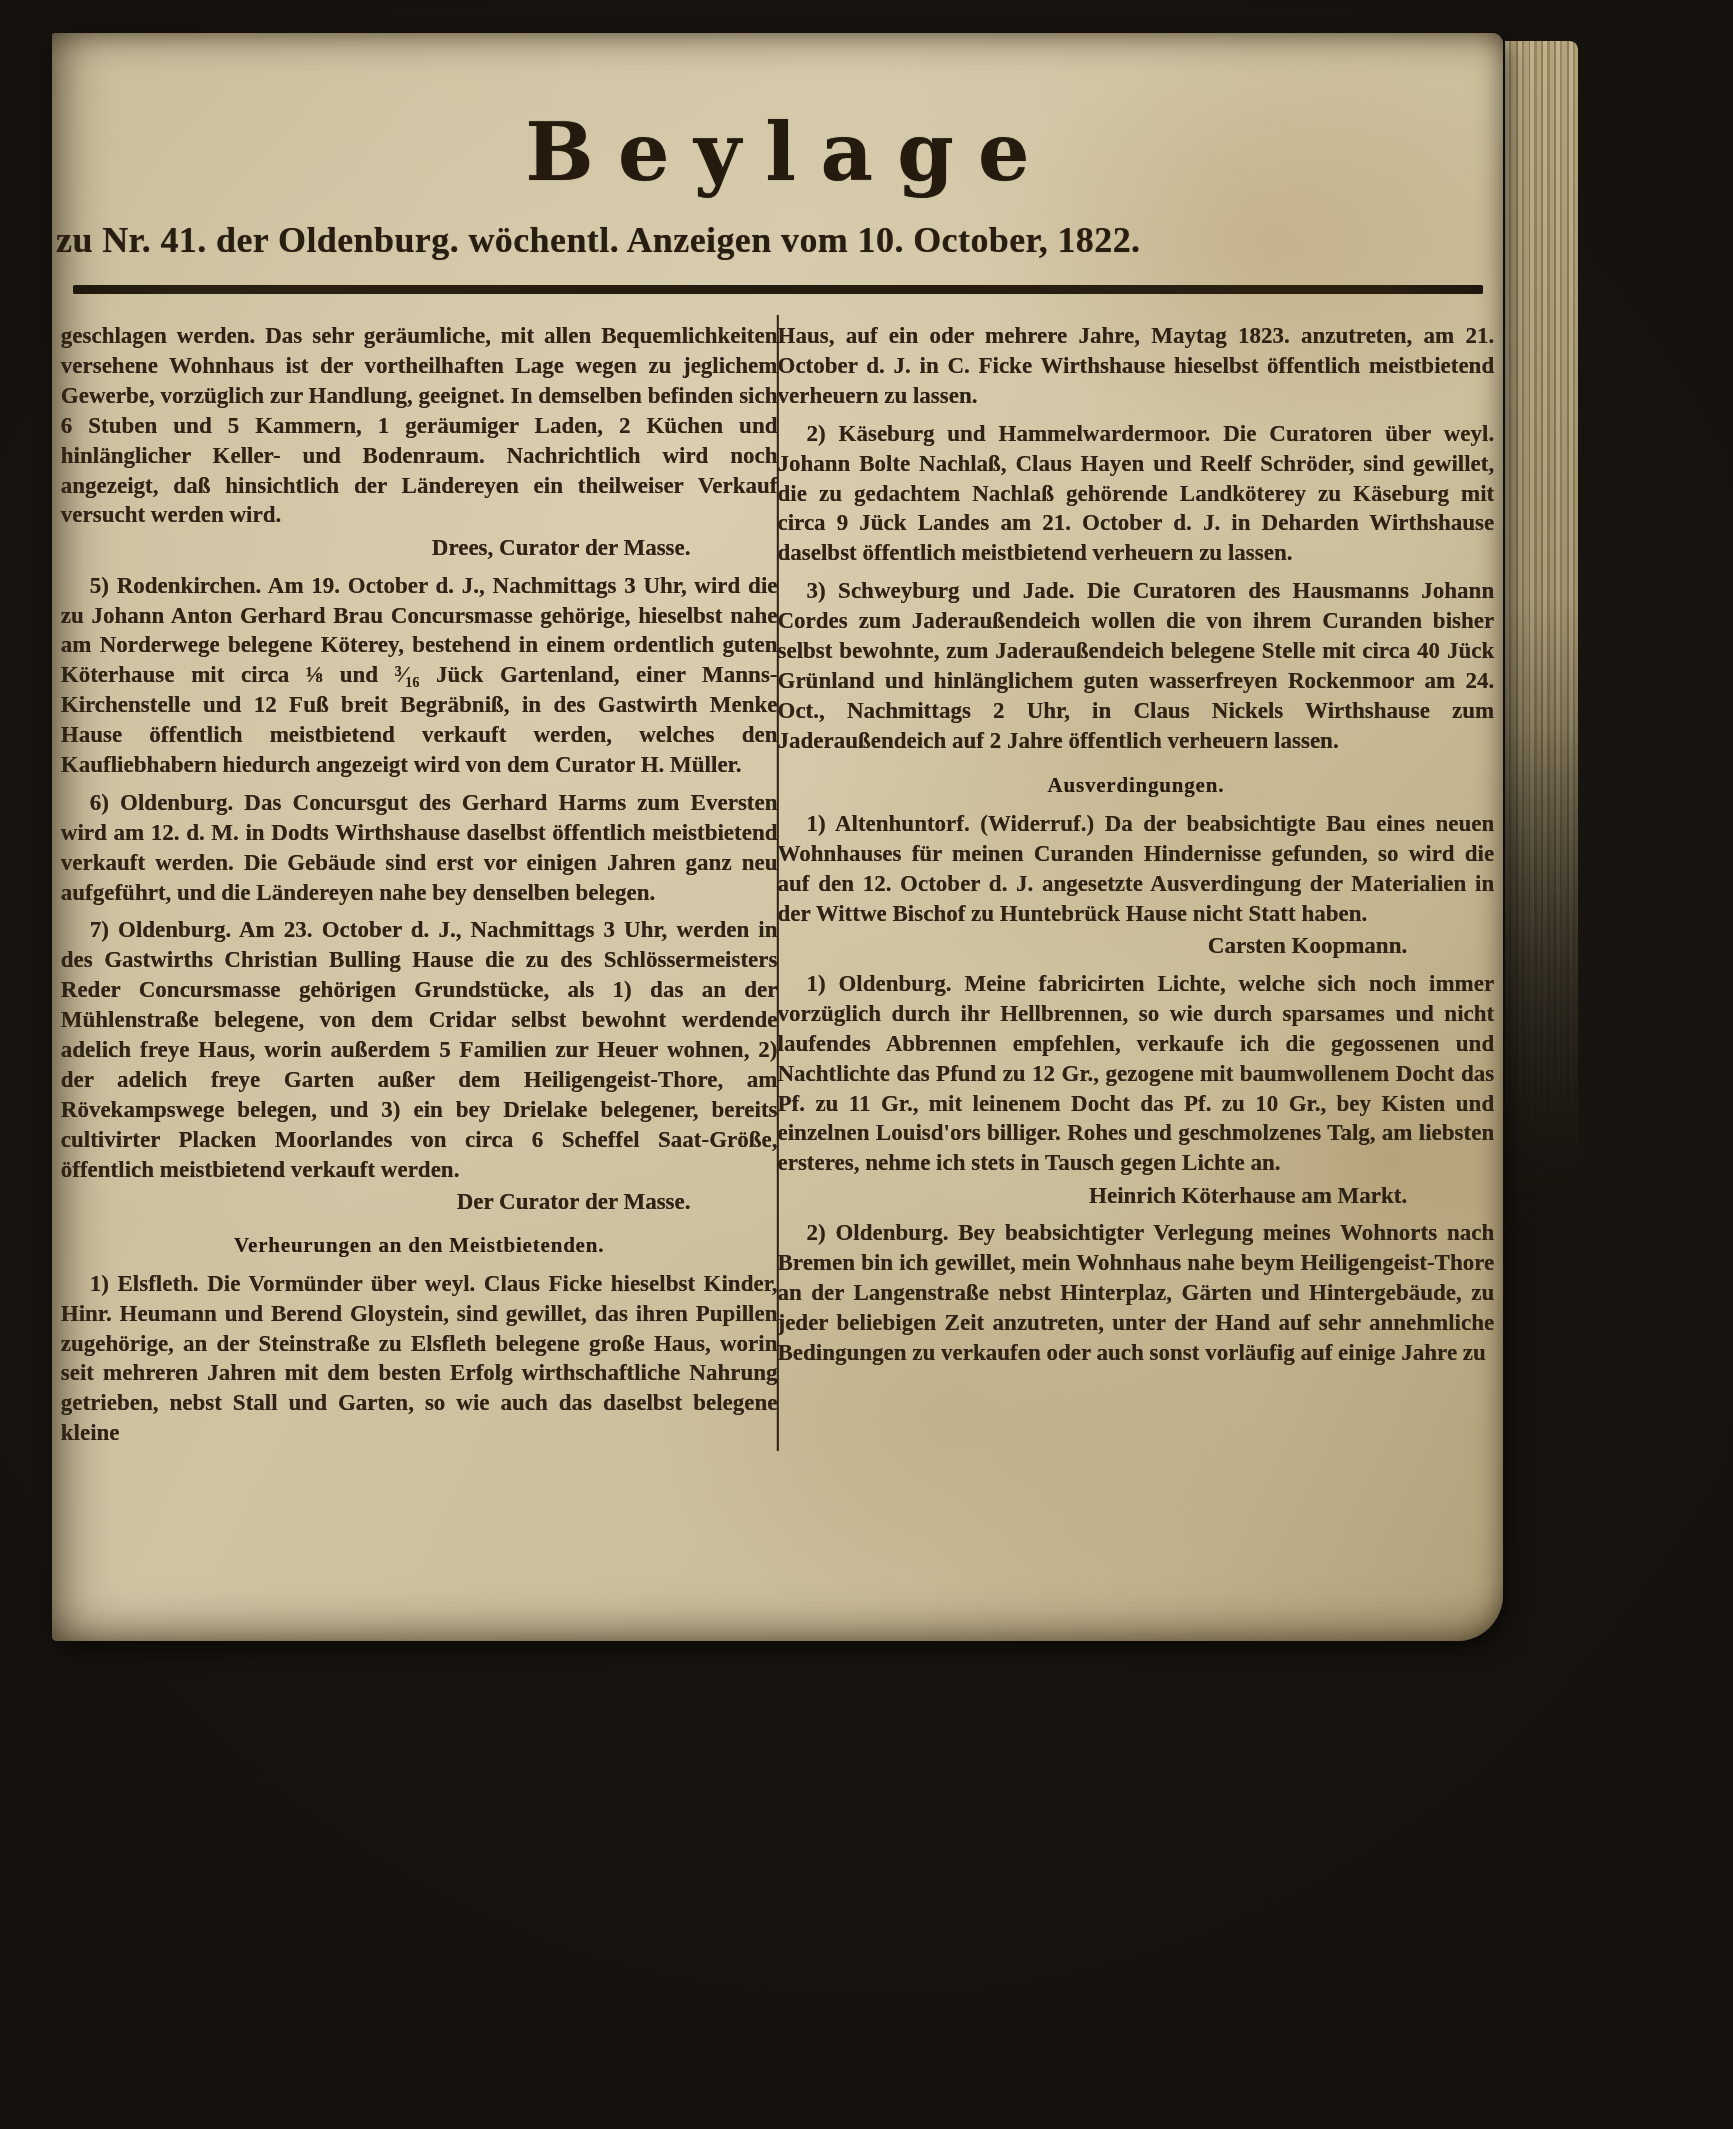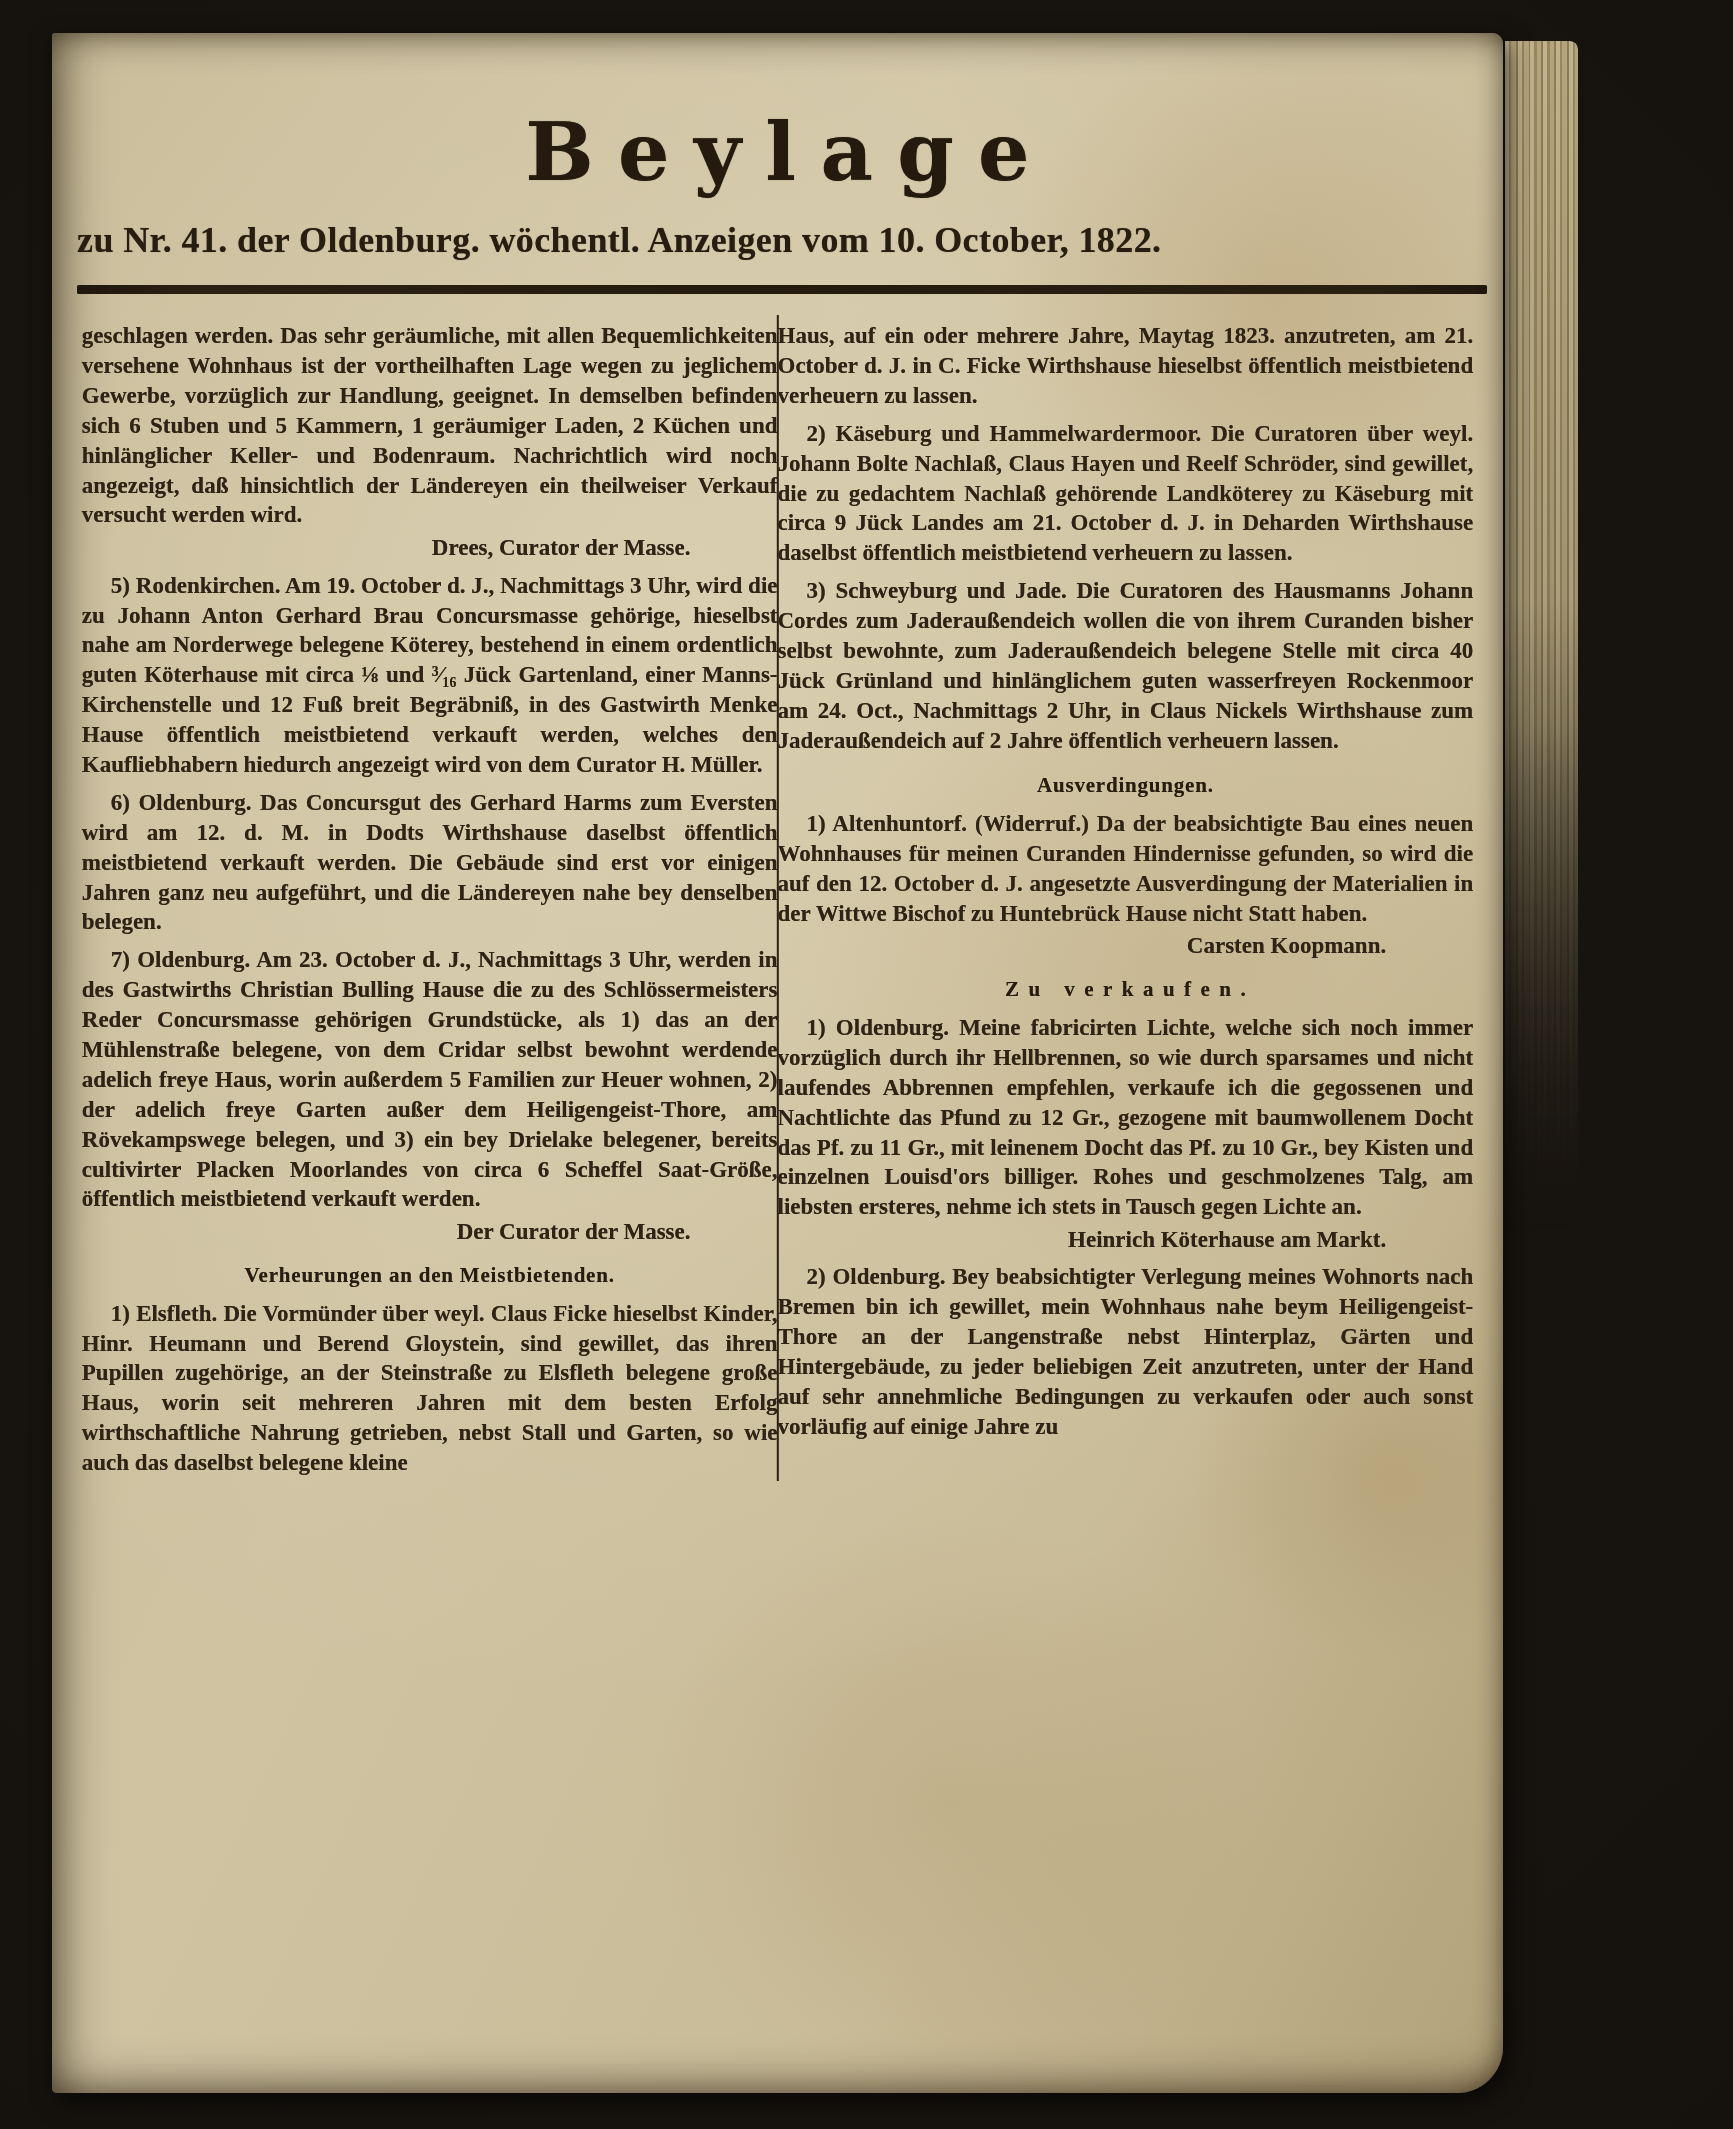--- a/index.html
+++ b/index.html
@@ -31,22 +31,22 @@
       linear-gradient(180deg, rgba(20,17,13,0) 0%, rgba(20,17,13,0.15) 55%, rgba(20,17,13,0.9) 92%),
       repeating-linear-gradient(90deg,
         #c0b28c 0 4px, #97875f 4px 6.4px, #b4a47c 6.4px 11px, #8d7d57 11px 12.7px);
     -webkit-mask-image:linear-gradient(180deg,#000 45%,transparent 96%);
     mask-image:linear-gradient(180deg,#000 45%,transparent 96%);
     border-radius:0 8px 14.3px 0;
   }
   .page{
     position:absolute;
     left:52px; top:33px;
-    width:1451px; height:2060px;
-    padding:0 25px;
+    width:1451px; height:1608px;
+    padding:0 4px;
     overflow:hidden;
     color:var(--ink,#2e2315);
     background:
       radial-gradient(120% 90% at 40% 28%, rgba(255,250,228,0.22), transparent 60%),
       radial-gradient(26% 18% at 84% 13%, rgba(146,100,42,0.20), transparent 72%),
       radial-gradient(34% 22% at 76% 45%, rgba(140,96,40,0.13), transparent 70%),
       radial-gradient(30% 20% at 62% 86%, rgba(128,88,38,0.12), transparent 70%),
       radial-gradient(18% 12% at 92% 70%, rgba(140,96,40,0.16), transparent 75%),
       linear-gradient(115deg, #c6b996 0%, #cfc3a2 38%, #c9bc98 72%, #b2a179 100%);
     box-shadow:
@@ -165,21 +165,20 @@
           <div class="heading">Verheurungen an den Meistbietenden.</div>
           <p class="para">1) Elsfleth. Die Vormünder über weyl. Claus Ficke hieselbst Kinder, Hinr. Heumann und Berend Gloystein, sind gewillet, das ihren Pupillen zugehörige, an der Steinstraße zu Elsfleth belegene große Haus, worin seit mehreren Jahren mit dem besten Erfolg wirthschaftliche Nahrung getrieben, nebst Stall und Garten, so wie auch das daselbst belegene kleine</p>
         </div>
       <div class="col">
           <p class="para no-indent">Haus, auf ein oder mehrere Jahre, Maytag 1823. anzutreten, am 21. October d. J. in C. Ficke Wirthshause hieselbst öffentlich meistbietend verheuern zu lassen.</p>
           <p class="para">2) Käseburg und Hammelwardermoor. Die Curatoren über weyl. Johann Bolte Nachlaß, Claus Hayen und Reelf Schröder, sind gewillet, die zu gedachtem Nachlaß gehörende Landköterey zu Käseburg mit circa 9 Jück Landes am 21. October d. J. in Deharden Wirthshause daselbst öffentlich meistbietend verheuern zu lassen.</p>
           <p class="para">3) Schweyburg und Jade. Die Curatoren des Hausmanns Johann Cordes zum Jaderaußendeich wollen die von ihrem Curanden bisher selbst bewohnte, zum Jaderaußendeich belegene Stelle mit circa 40 Jück Grünland und hinlänglichem guten wasserfreyen Rockenmoor am 24. Oct., Nachmittags 2 Uhr, in Claus Nickels Wirthshause zum Jaderaußendeich auf 2 Jahre öffentlich verheuern lassen.</p>
           <div class="heading">Ausverdingungen.</div>
           <p class="para">1) Altenhuntorf. (Widerruf.) Da der beabsichtigte Bau eines neuen Wohnhauses für meinen Curanden Hindernisse gefunden, so wird die auf den 12. October d. J. angesetzte Ausverdingung der Materialien in der Wittwe Bischof zu Huntebrück Hause nicht Statt haben.</p>
           <div class="sig">Carsten Koopmann.</div>
-          <div class="heading spaced">Zu verkaufen.</div>
           <p class="para">1) Oldenburg. Meine fabricirten Lichte, welche sich noch immer vorzüglich durch ihr Hellbrennen, so wie durch sparsames und nicht laufendes Abbrennen empfehlen, verkaufe ich die gegossenen und Nachtlichte das Pfund zu 12 Gr., gezogene mit baumwollenem Docht das Pf. zu 11 Gr., mit leinenem Docht das Pf. zu 10 Gr., bey Kisten und einzelnen Louisd'ors billiger. Rohes und geschmolzenes Talg, am liebsten ersteres, nehme ich stets in Tausch gegen Lichte an.</p>
           <div class="sig">Heinrich Köterhause am Markt.</div>
           <p class="para">2) Oldenburg. Bey beabsichtigter Verlegung meines Wohnorts nach Bremen bin ich gewillet, mein Wohnhaus nahe beym Heiligengeist-Thore an der Langenstraße nebst Hinterplaz, Gärten und Hintergebäude, zu jeder beliebigen Zeit anzutreten, unter der Hand auf sehr annehmliche Bedingungen zu verkaufen oder auch sonst vorläufig auf einige Jahre zu</p>
         </div>
     </div>
 
   </div>
 </div>
 
 

